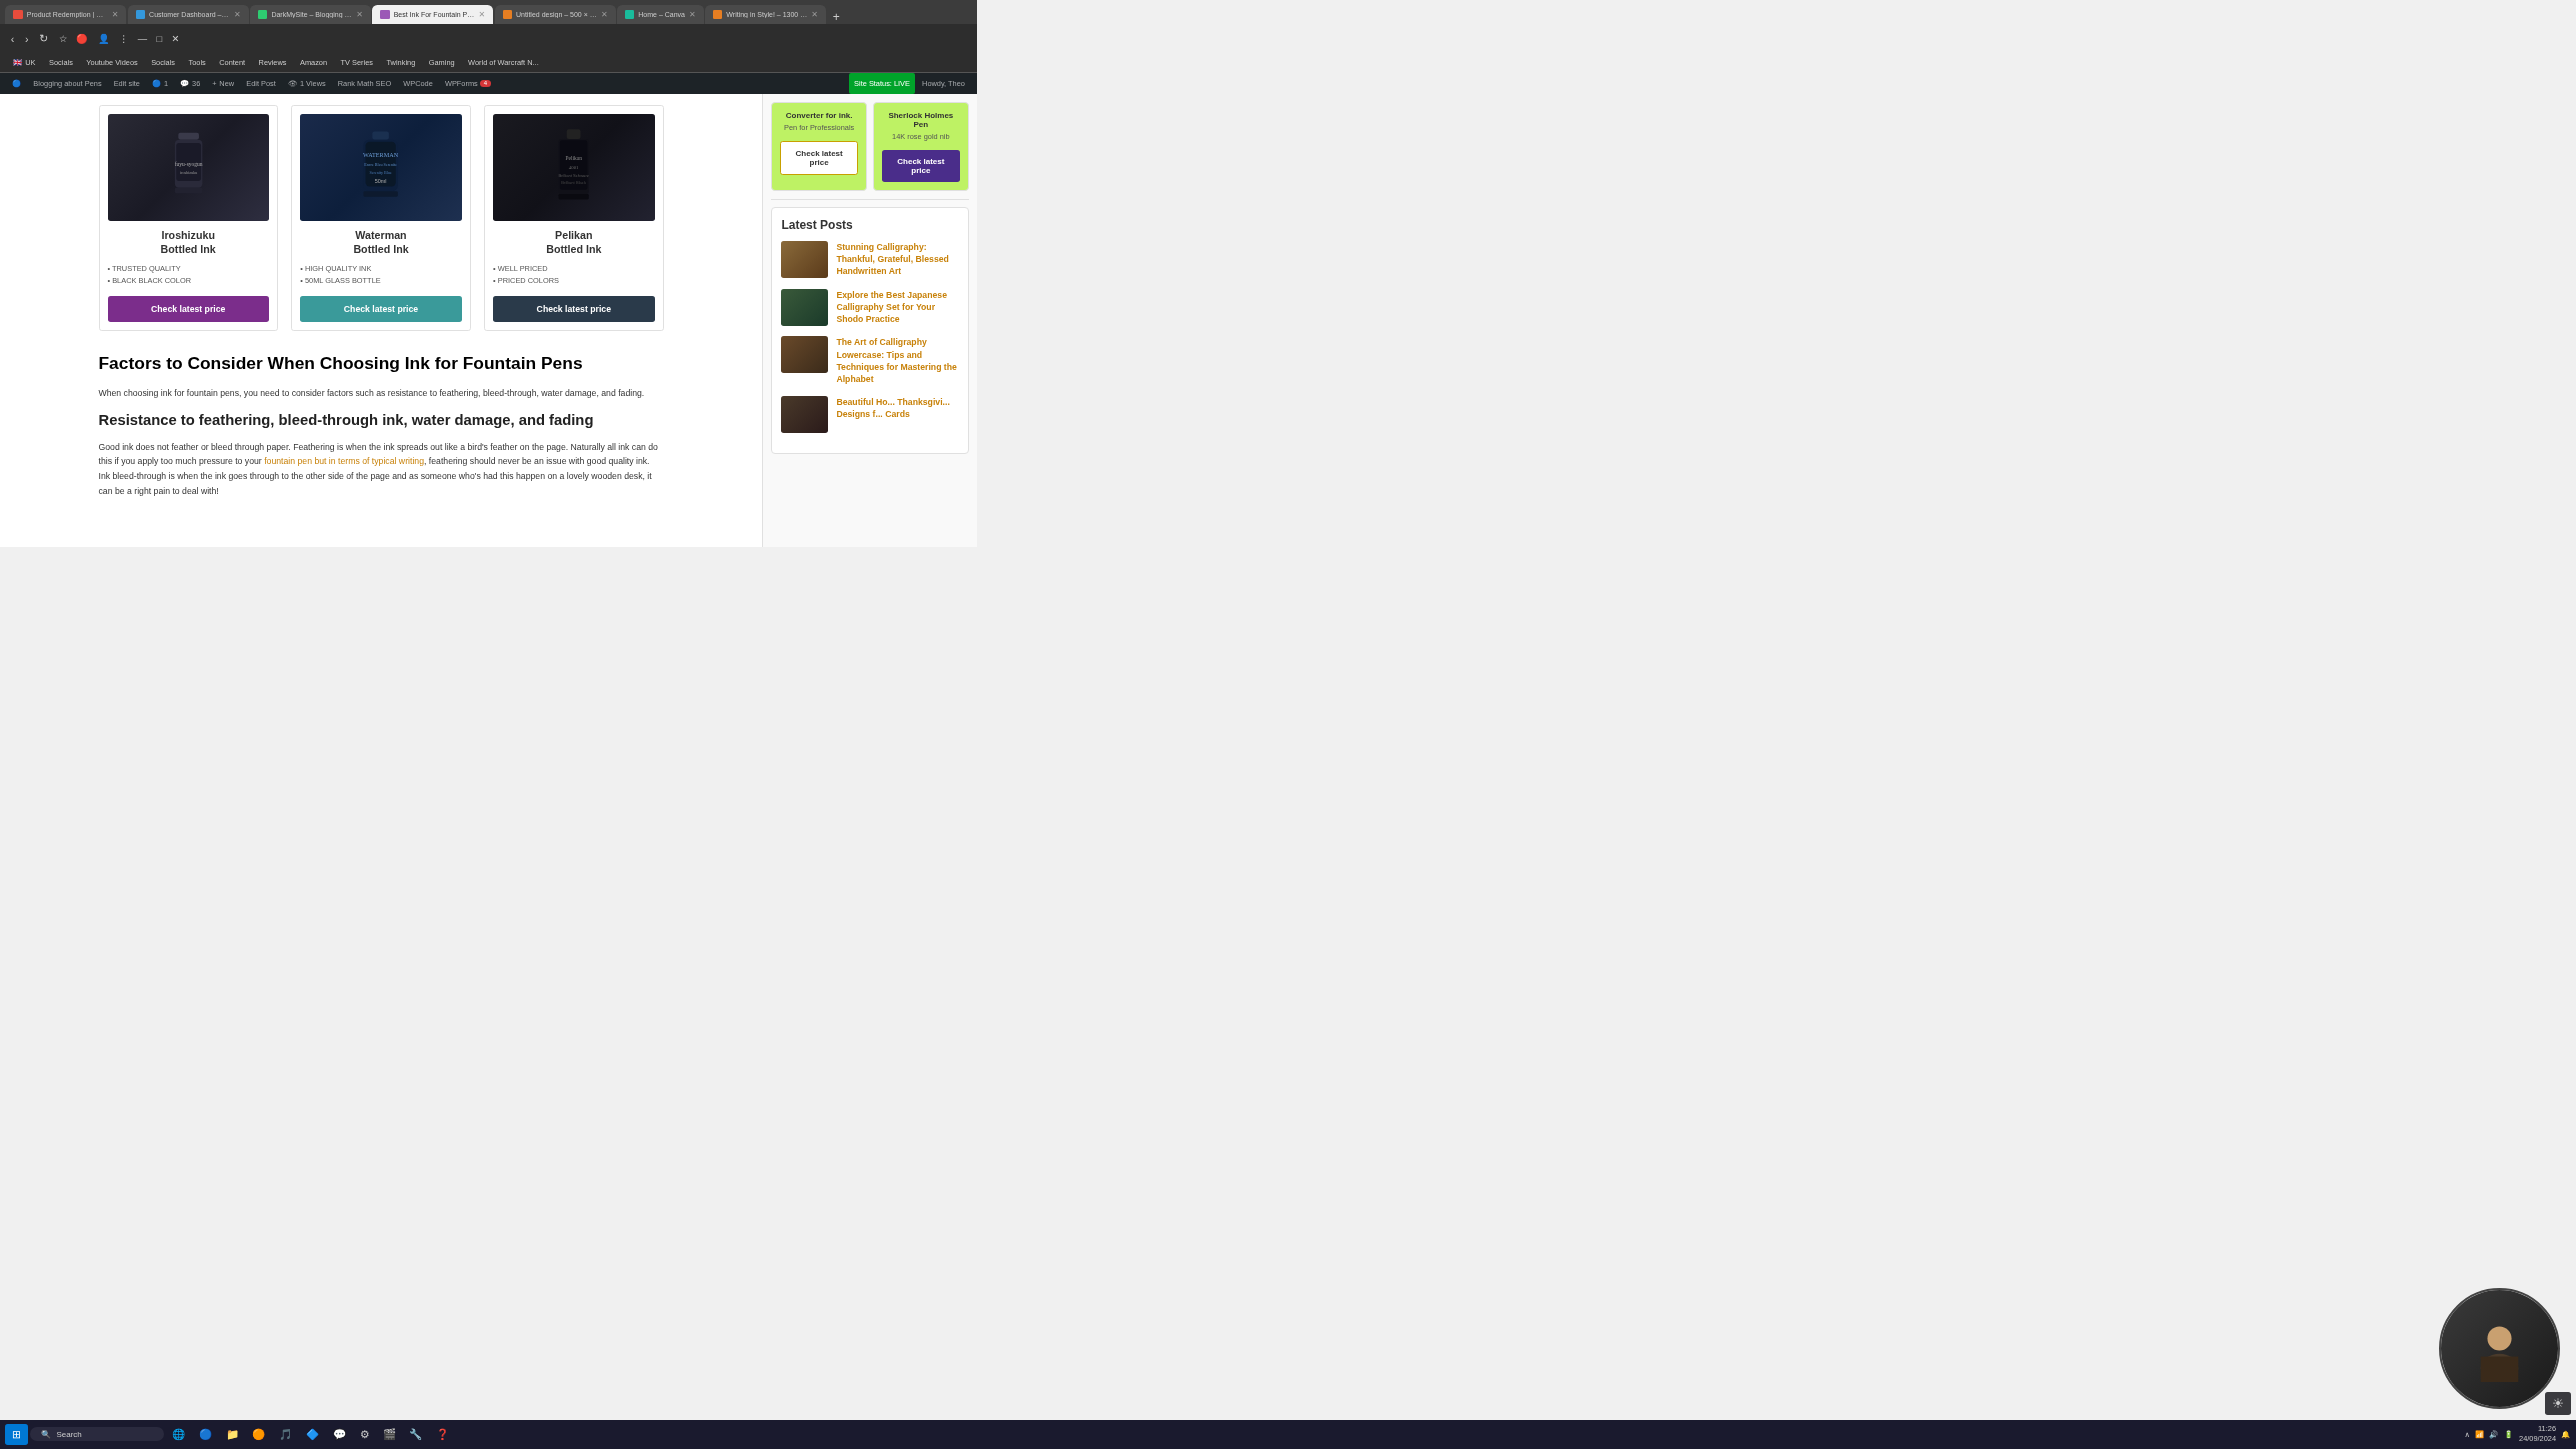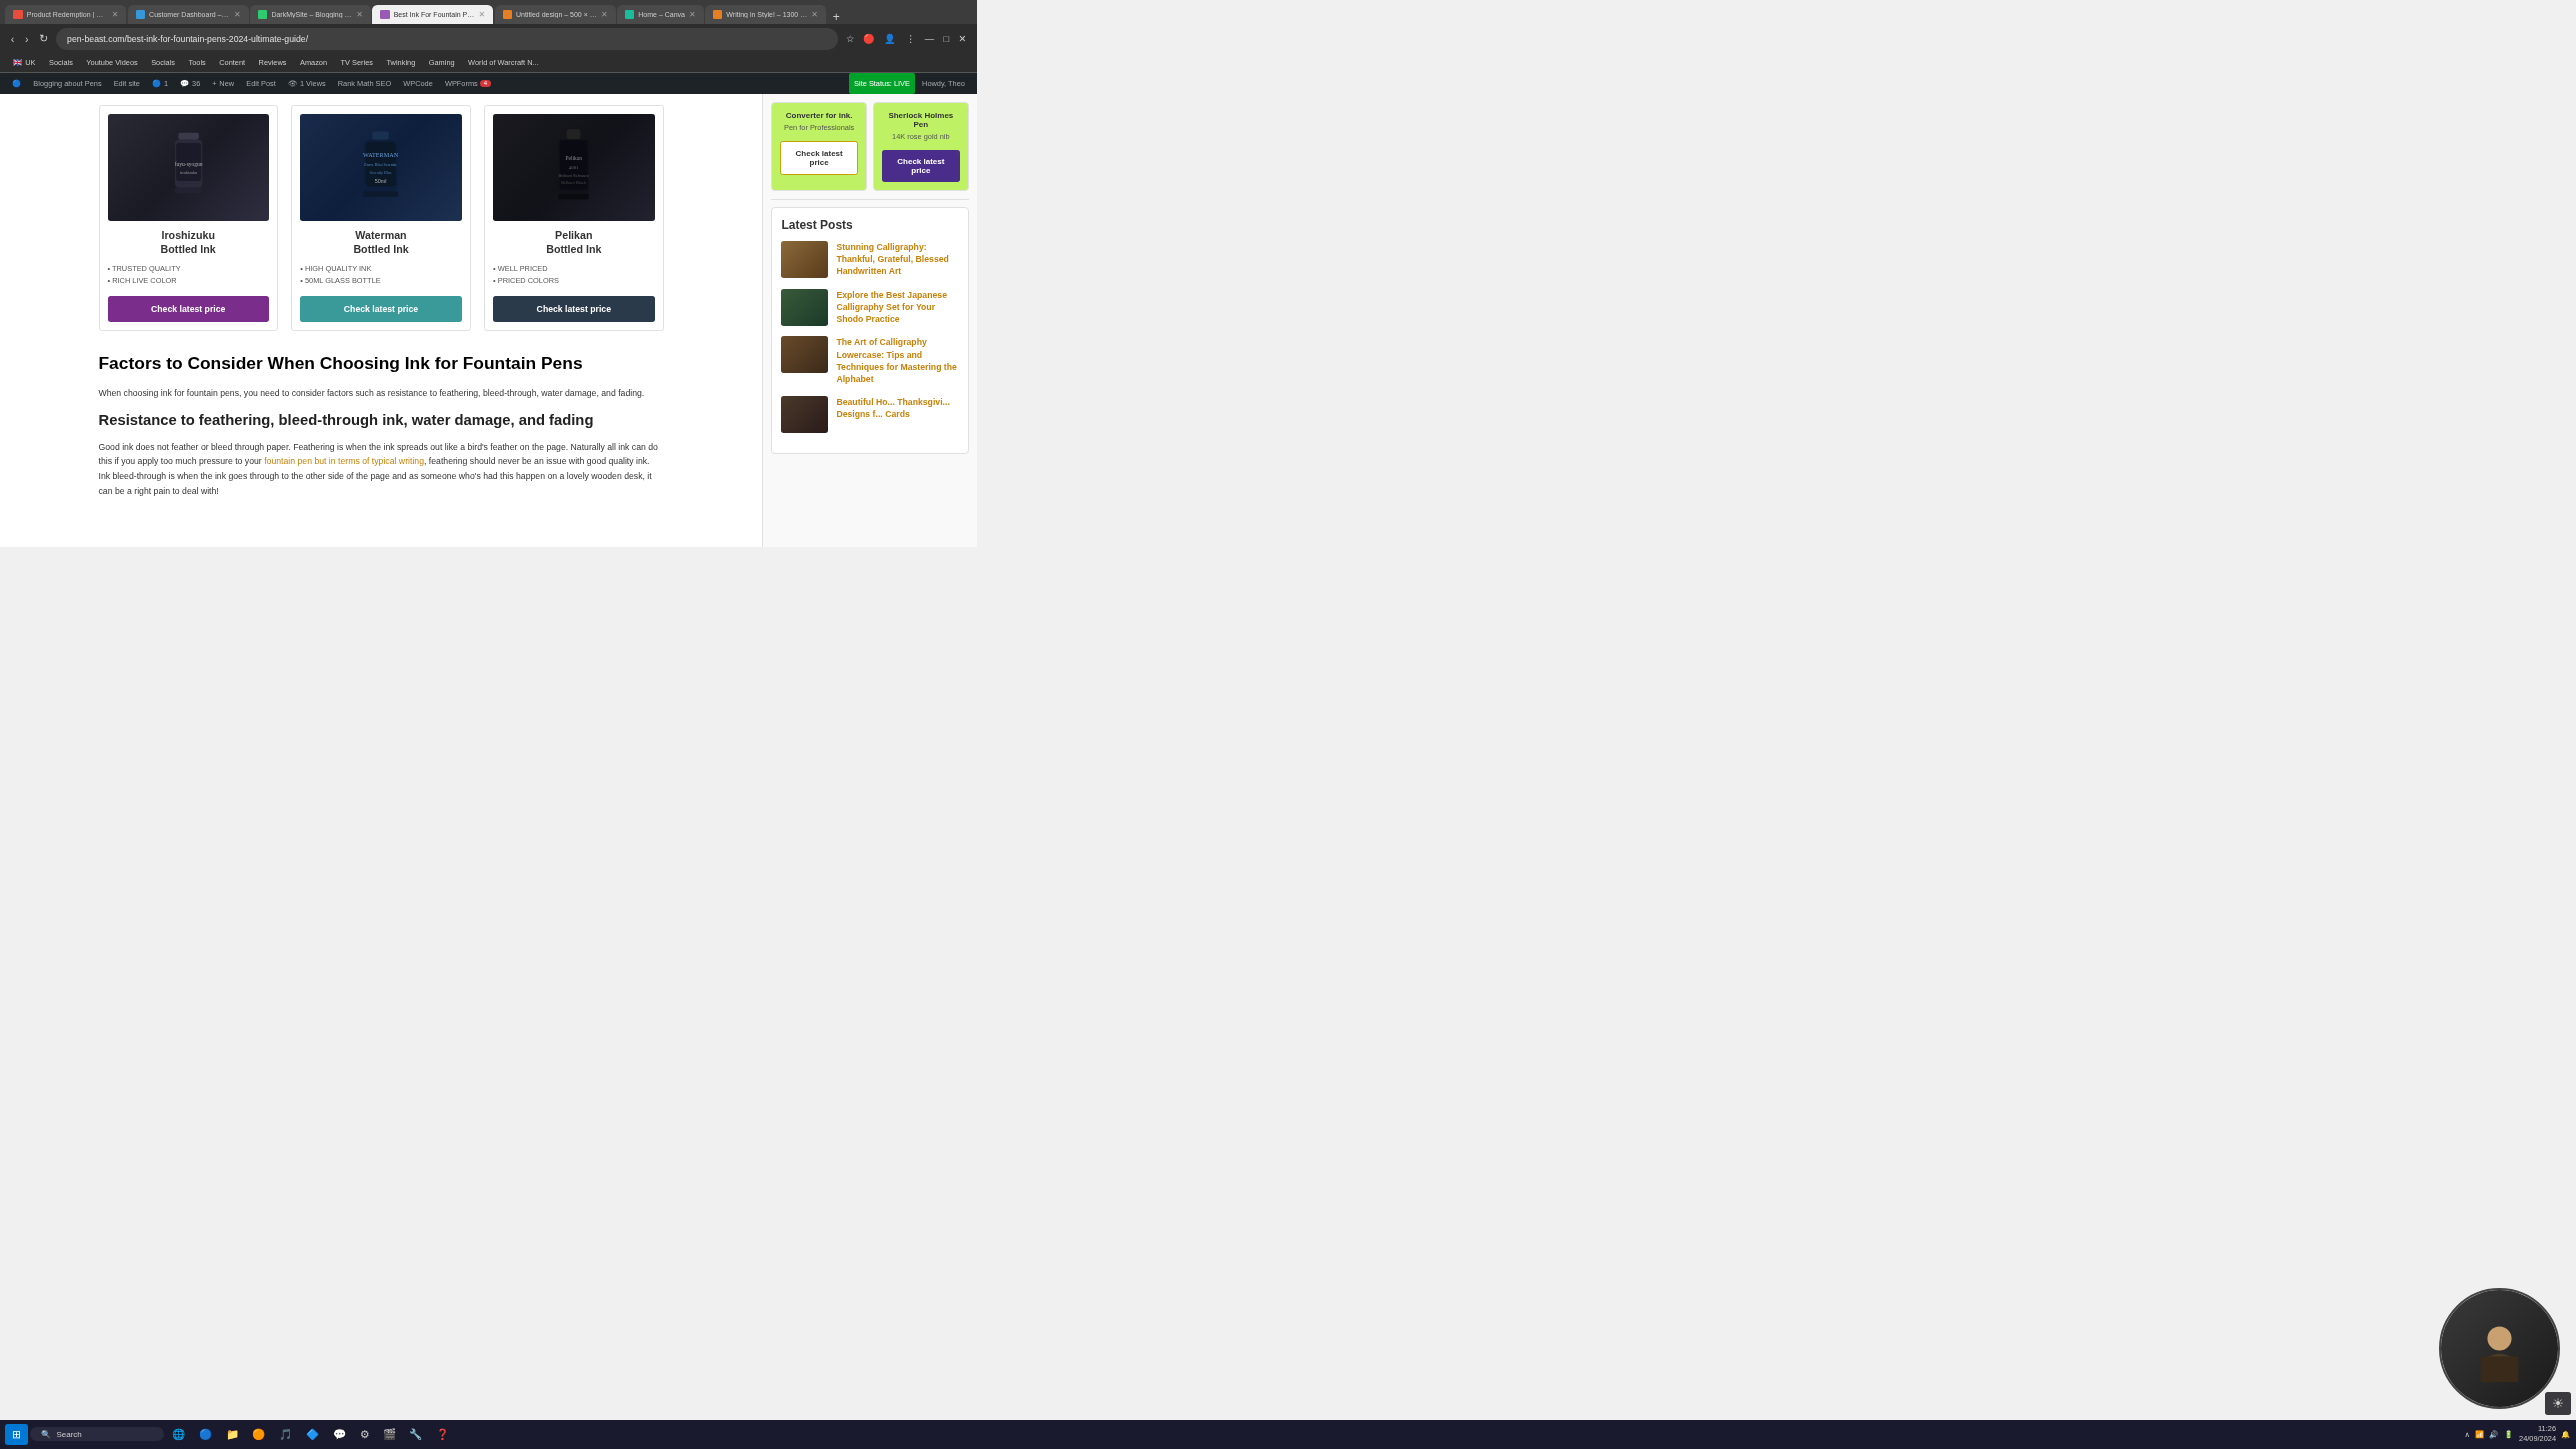--- a/index.html
+++ b/index.html
@@ -148,21 +148,20 @@
       <span class="tab-title">Writing in Style! – 1300 × 600...</span>
       <span class="close-tab">✕</span>
     </div>
     <button class="tab-new">+</button>
   </div>
 
   <div class="address-bar-row">
     <button class="nav-btn">‹</button>
     <button class="nav-btn">›</button>
     <button class="nav-btn">↻</button>
-    <input class="address-bar" type="text" value="pen-beast.com/best-ink-for-fountain-pens-2024-ultimate-guide/" style="">
     <div class="toolbar-icons">
       <span class="toolbar-icon">☆</span>
       <span class="toolbar-icon">🔴</span>
       <span class="toolbar-icon">👤</span>
       <span class="toolbar-icon">⋮</span>
       <span class="toolbar-icon">—</span>
       <span class="toolbar-icon">□</span>
       <span class="toolbar-icon">✕</span>
     </div>
   </div>
@@ -243,21 +242,21 @@
                 <rect x="32" y="35" width="36" height="55" rx="4" fill="#1a1a28"></rect>
                 <text x="50" y="68" text-anchor="middle" fill="#aaa" font-size="8" font-family="serif">fuyu-syogun</text>
                 <text x="50" y="80" text-anchor="middle" fill="#999" font-size="6" font-family="serif">iroshizuku</text>
                 <rect x="30" y="100" width="40" height="8" rx="2" fill="#222230"></rect>
               </svg>
             </div>
             <div class="product-name" style="white-space:pre-line;">Iroshizuku
 Bottled Ink</div>
             <ul class="product-features">
               <li>TRUSTED QUALITY</li>
-              <li>RICH LIVE COLOR</li>
+              <li>BLACK BLACK COLOR</li>
             </ul>
             <button class="btn-check-price btn-purple">Check latest price</button>
           </div>
 
           <div class="product-card">
             <div class="product-image ink-waterman">
               <svg class="bottle-svg" viewBox="0 0 100 140" style="font-size:14px">
                 <rect x="38" y="18" width="24" height="12" rx="3" fill="#1a3050"></rect>
                 <rect x="25" y="30" width="50" height="75" rx="8" fill="#0d1f3c"></rect>
                 <rect x="28" y="33" width="44" height="65" rx="6" fill="#0a1828"></rect>

